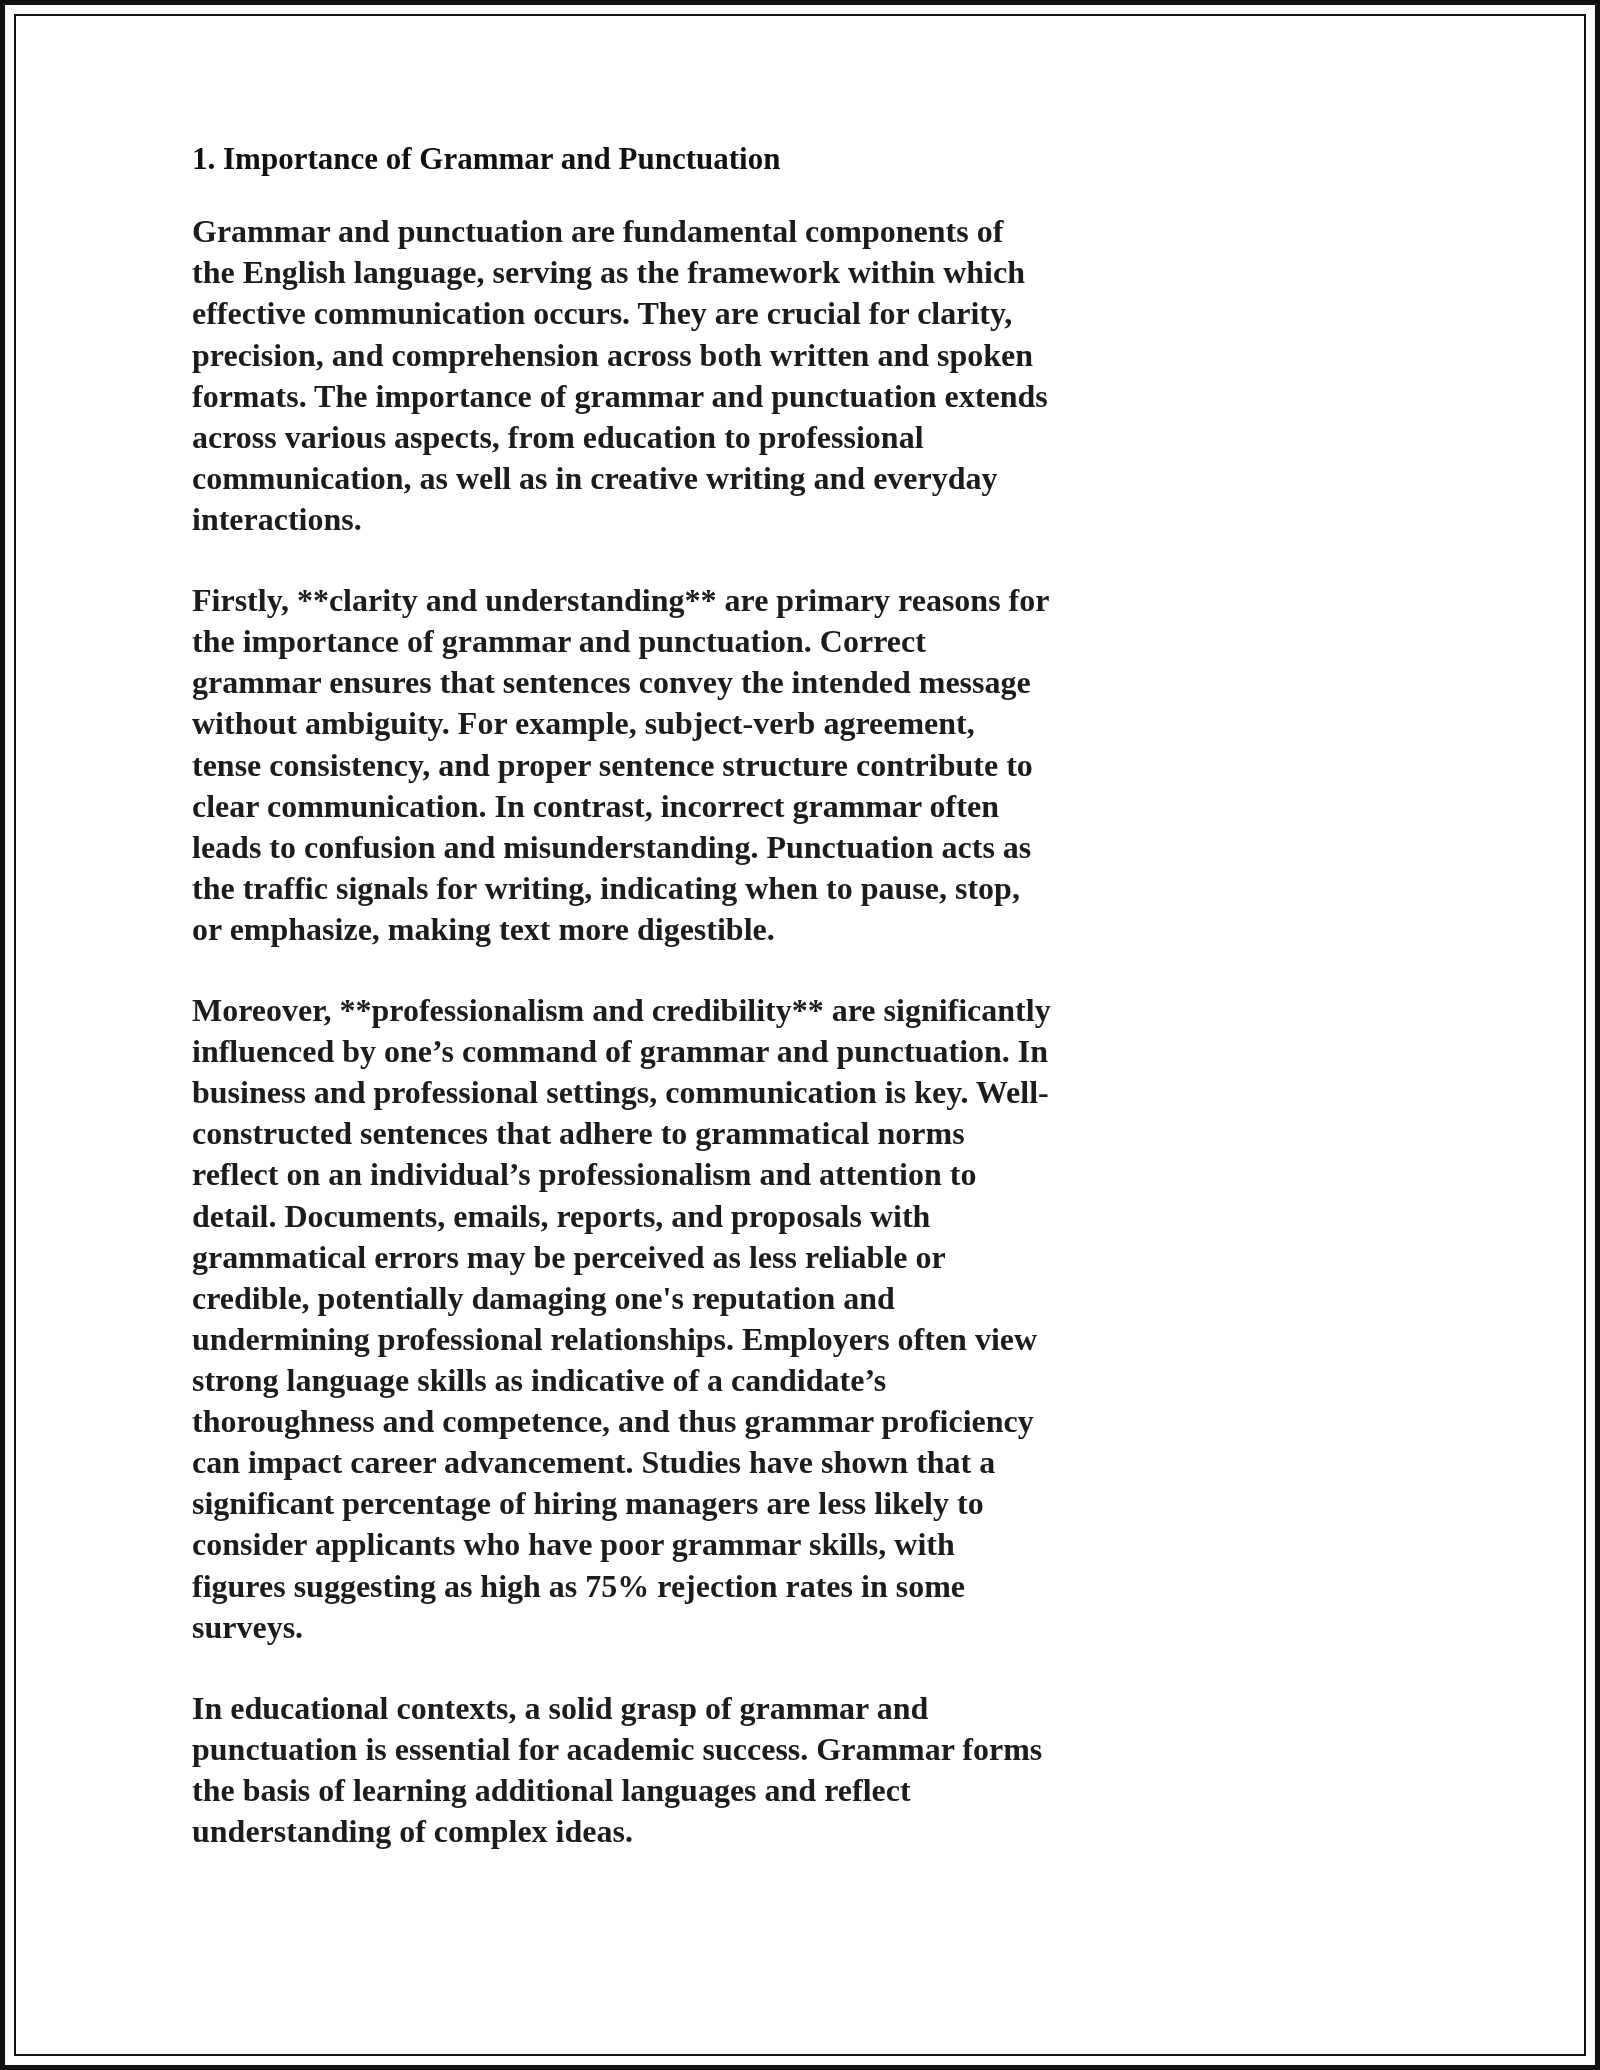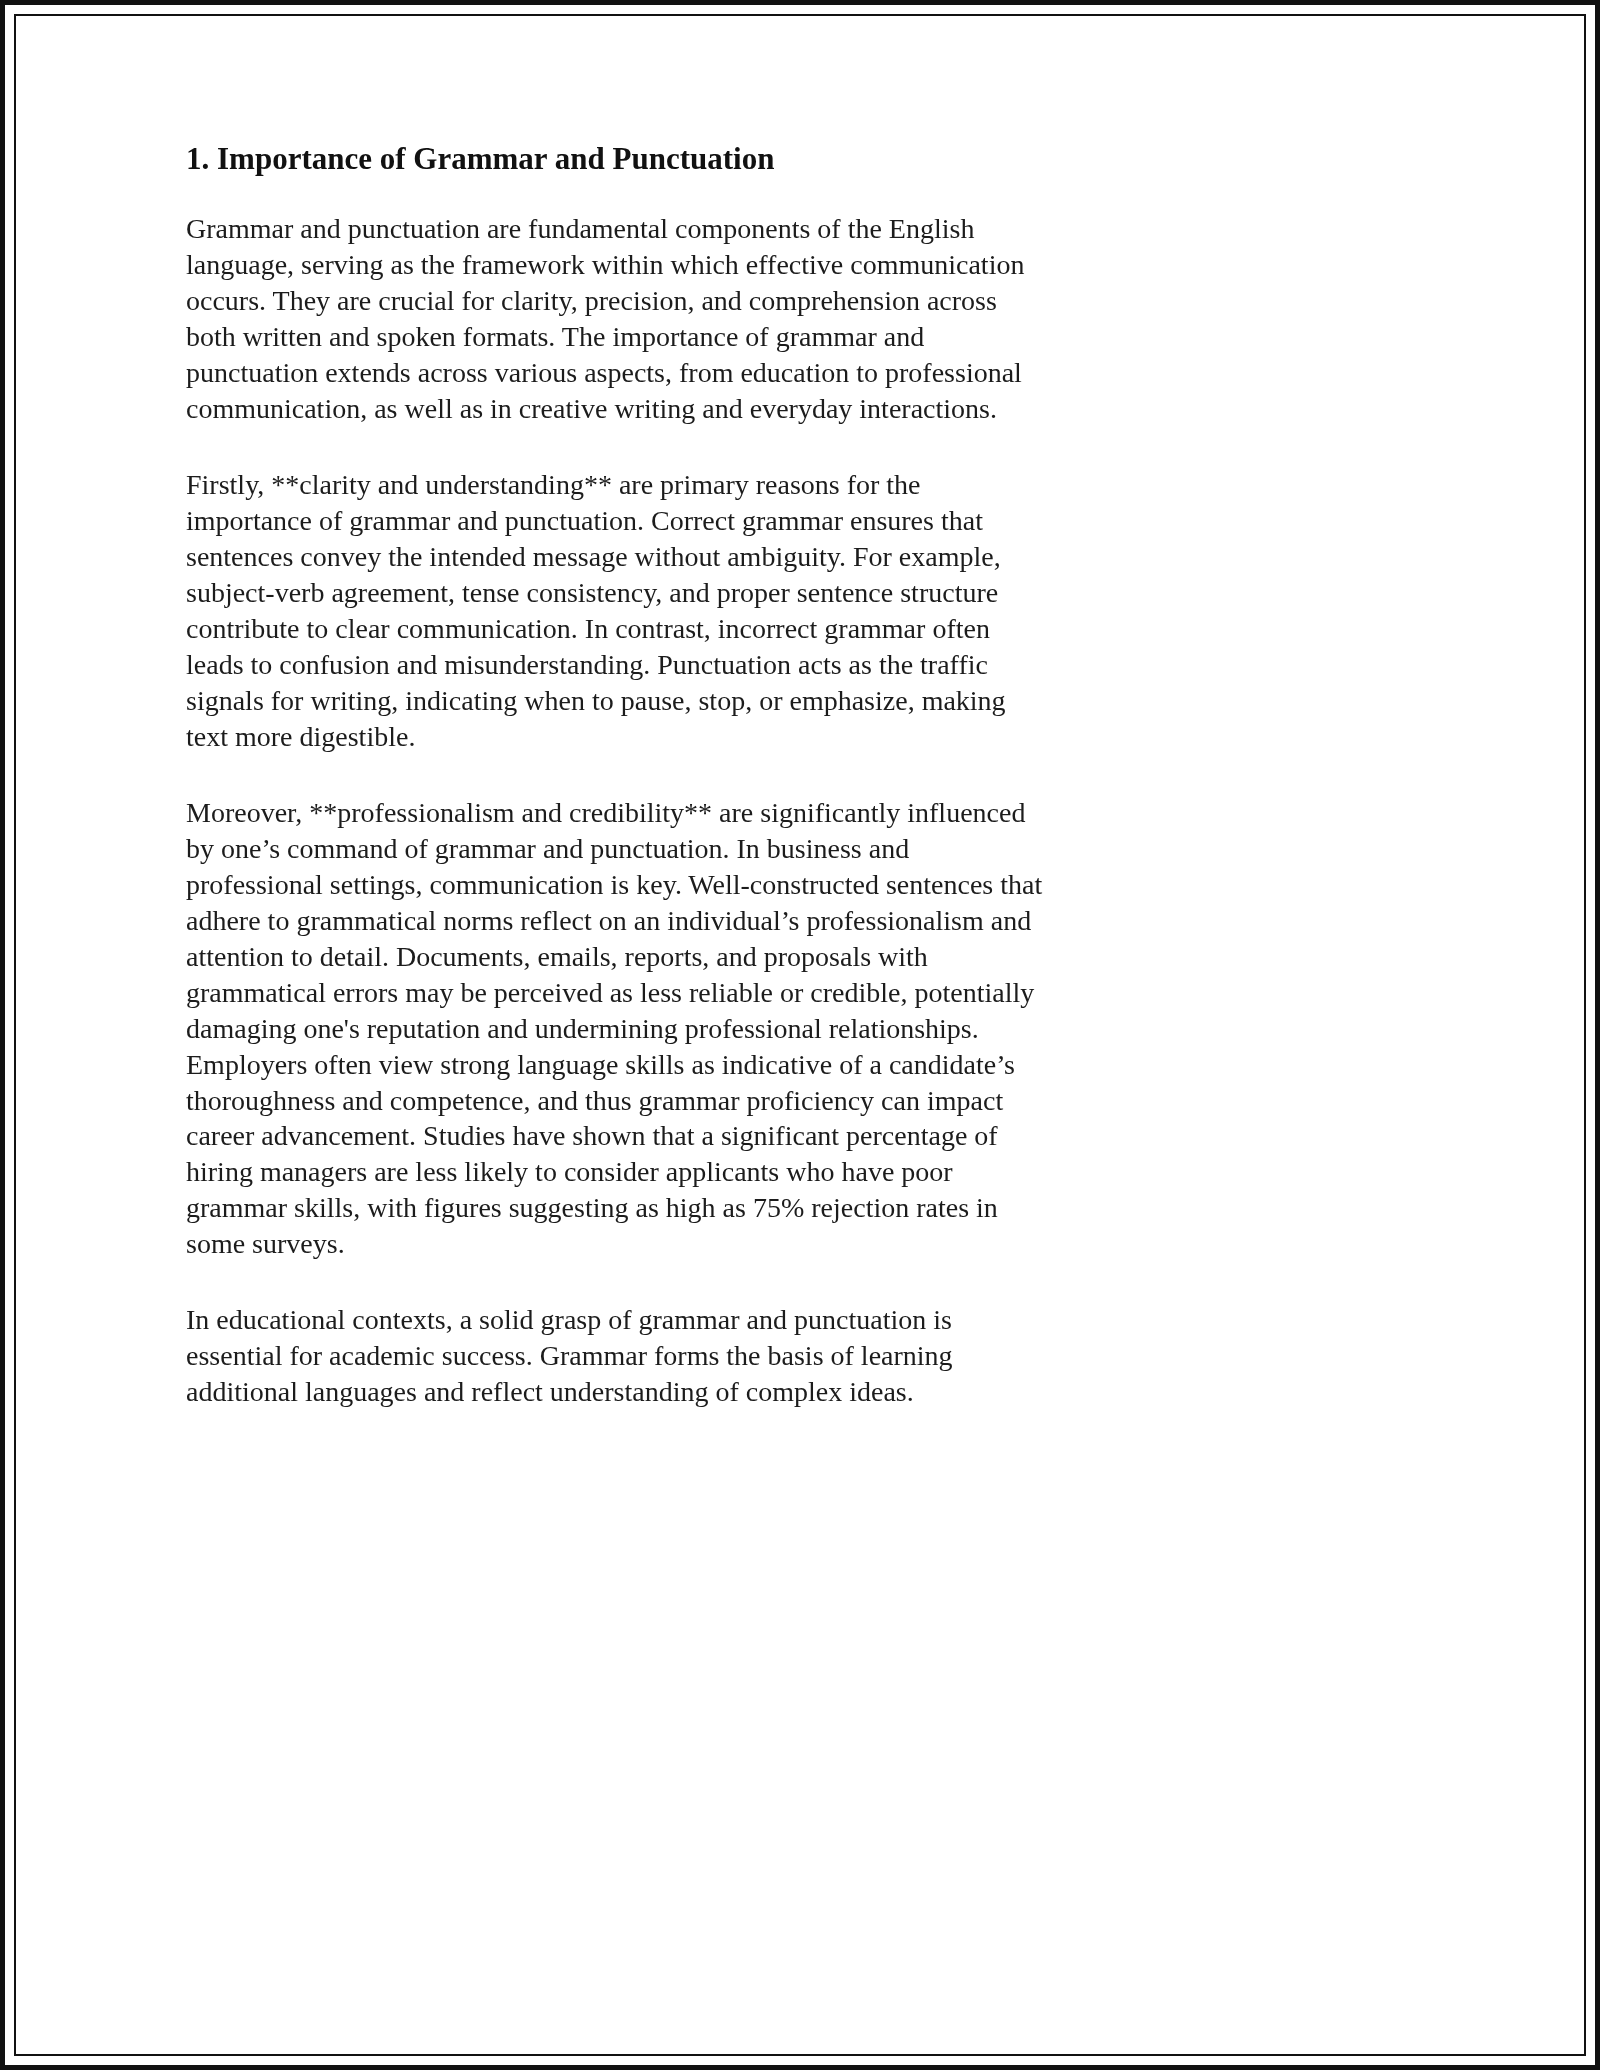--- a/index.html
+++ b/index.html
@@ -24,36 +24,37 @@
   
   .inner-frame {
     position: absolute;
     inset: 14px;
     border: 2px solid #111111;
     box-sizing: border-box;
   }
   .page-content {
     position: absolute;
     top: 140px;
-    left: 186px;
+    left: 192px;
     width: 860px;
   }
   .doc-title {
     font-size: 31px;
     font-weight: bold;
     color: #111111;
     margin: 0 0 34px 0;
     line-height: 1.2;
   }
   .doc-paragraph {
-    font-size: 28px;
+    font-size: 32px;
     line-height: 1.285;
     margin: 0 0 40px 0;
     color: #1c1c1c;
     text-align: left;
+    font-weight: bold;
   }
 </style>
 </head>
 <body>
 
 <div class="outer-frame"></div>
 <div class="inner-frame"></div>
 
 <div class="page-content">
   <h1 class="doc-title">1. Importance of Grammar and Punctuation</h1>

